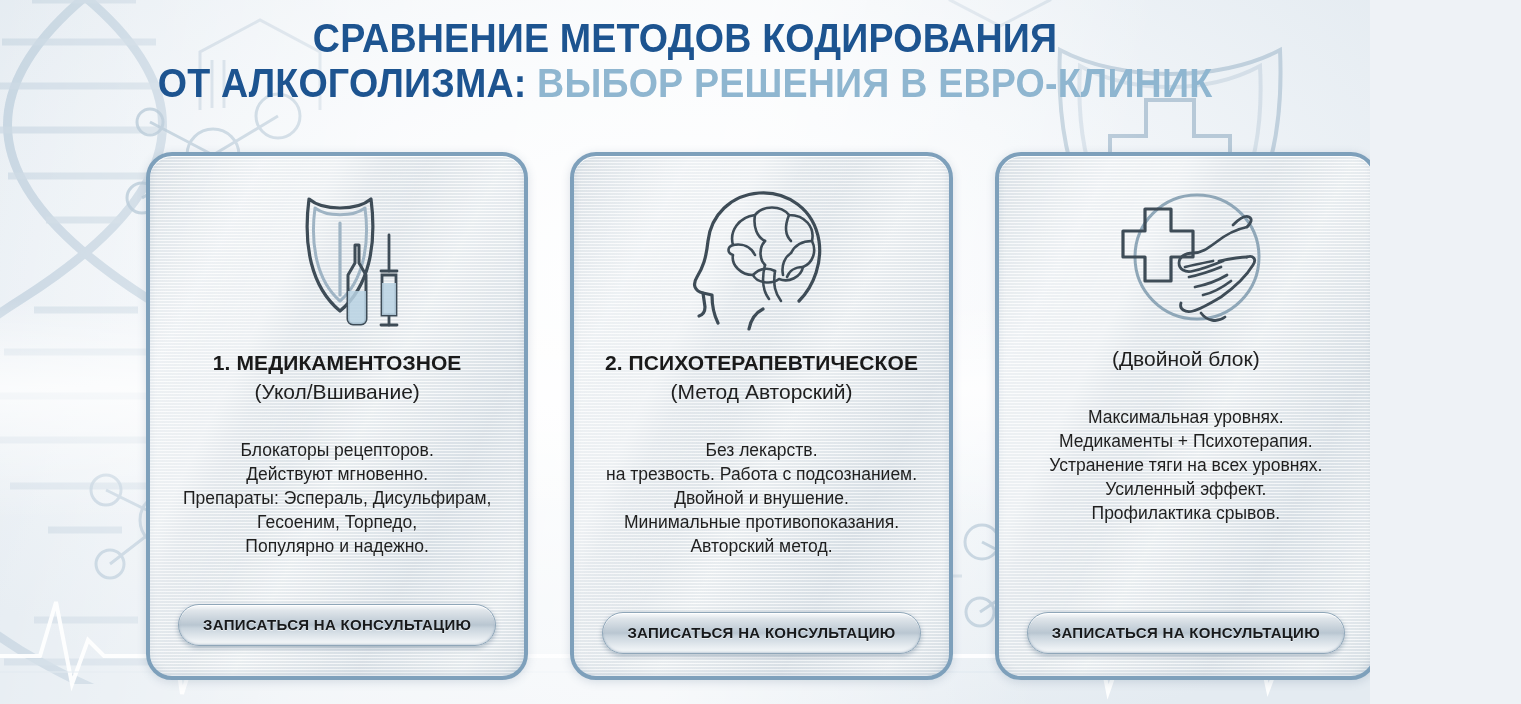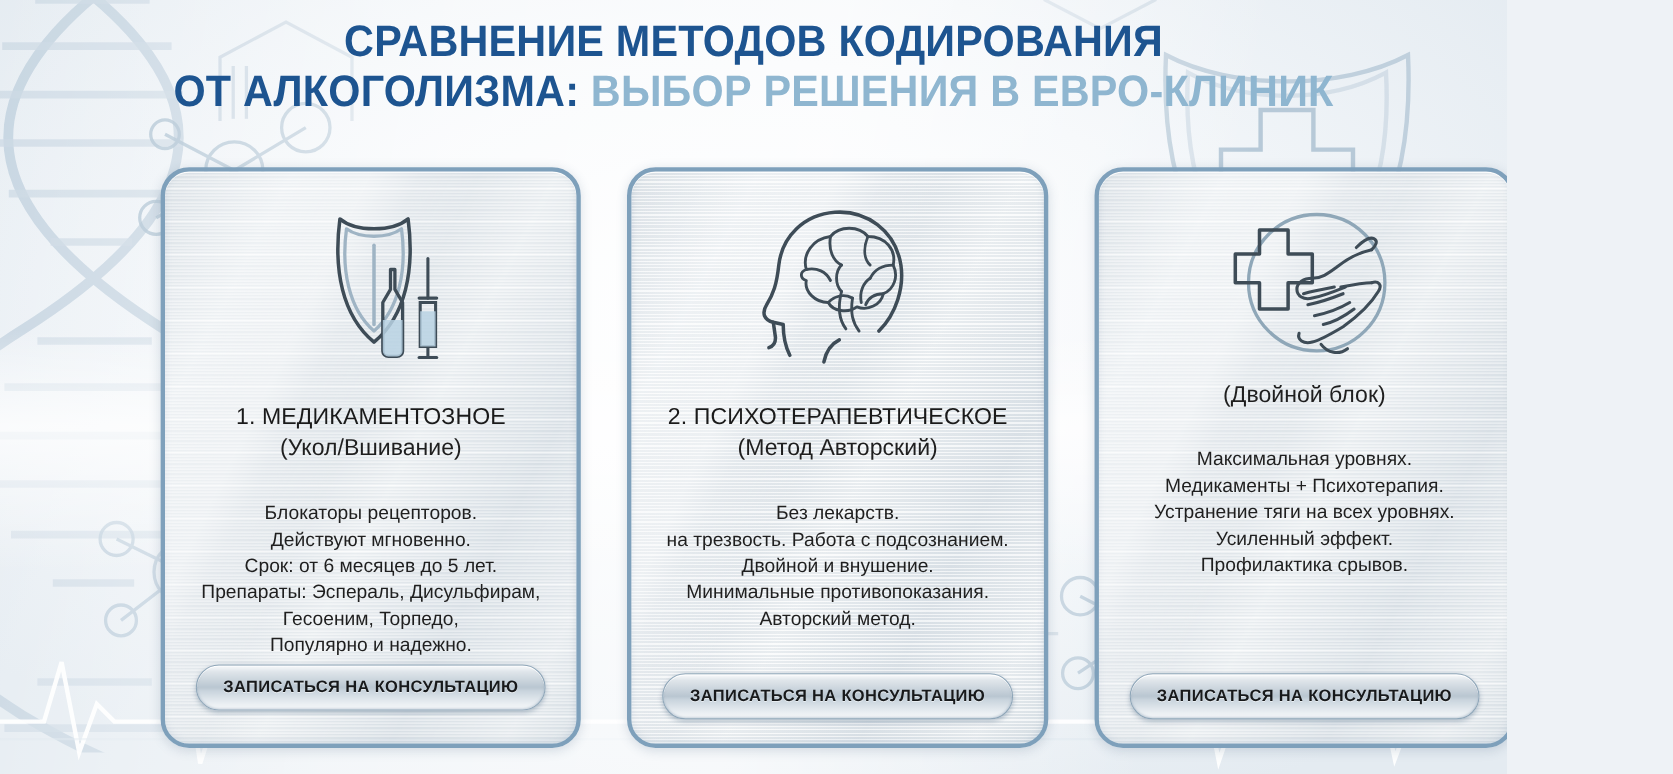--- a/index.html
+++ b/index.html
@@ -119,24 +119,24 @@
     position: relative;
     z-index: 2;
   }
 
   .card-heading {
     position: relative;
     z-index: 2;
     text-align: center;
     color: #1a1a1a;
     font-size: 21px;
-    font-weight: 400;
+    font-weight: 700;
     line-height: 1.2;
     letter-spacing: .1px;
-    margin-top: 24px;
+    margin-top: 8px;
     white-space: nowrap;
   }
   .card-subheading {
     position: relative;
     z-index: 2;
     text-align: center;
     color: #1f1f1f;
     font-size: 21px;
     font-weight: 400;
     line-height: 1.3;
@@ -327,21 +327,20 @@
             <path d="M124,142 L140,142"></path>
           </g>
           <path d="M125,100 L139,100 L139,132 L125,132 Z" fill="#b9d2e3" opacity=".85"></path>
         </svg>
       </div>
       <div class="card-heading">1. МЕДИКАМЕНТОЗНОЕ</div>
       <div class="card-subheading">(Укол/Вшивание)</div>
       <div class="card-body">
         <span class="ln">Блокаторы рецепторов.</span>
         <span class="ln">Действуют мгновенно.</span>
-        <span class="ln">Срок: от 6 месяцев до 5 лет.</span>
         <span class="ln">Препараты: Эспераль, Дисульфирам,</span>
         <span class="ln">Гесоеним, Торпедо,</span>
         <span class="ln">Популярно и надежно.</span>
       </div>
       <div class="card-spacer"></div>
       <button class="cta">ЗАПИСАТЬСЯ НА КОНСУЛЬТАЦИЮ</button>
     </div>
 
     <div class="card card-2">
       <div class="card-icon">

